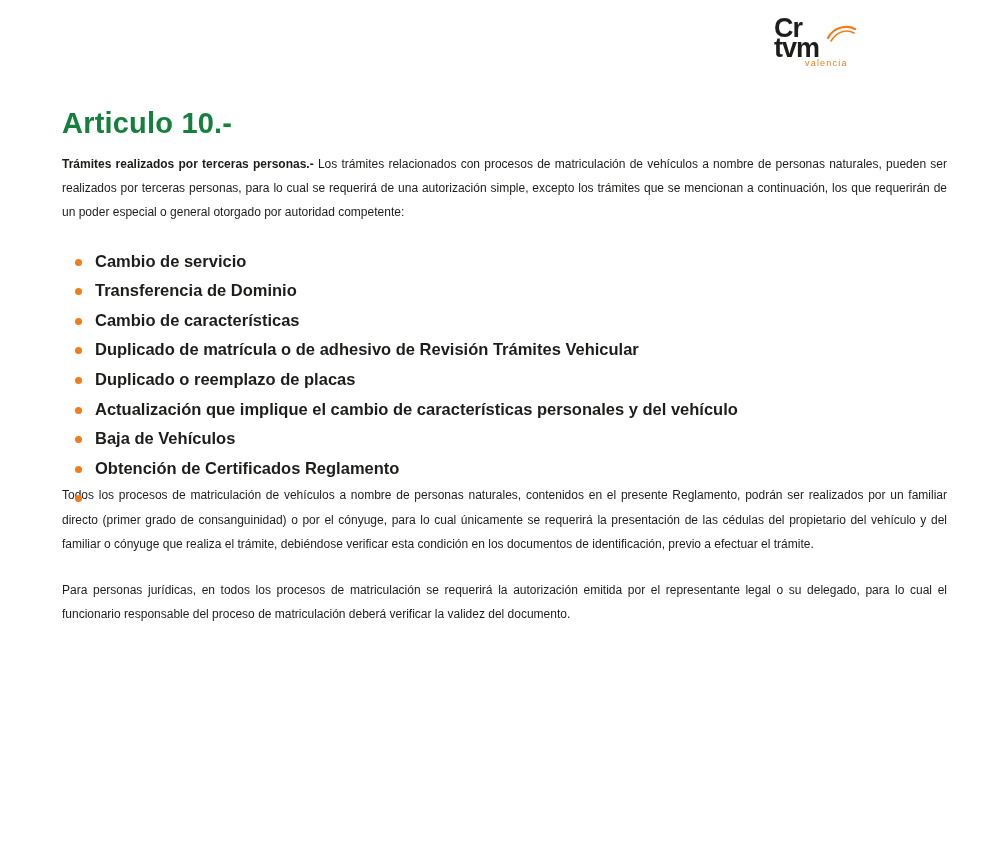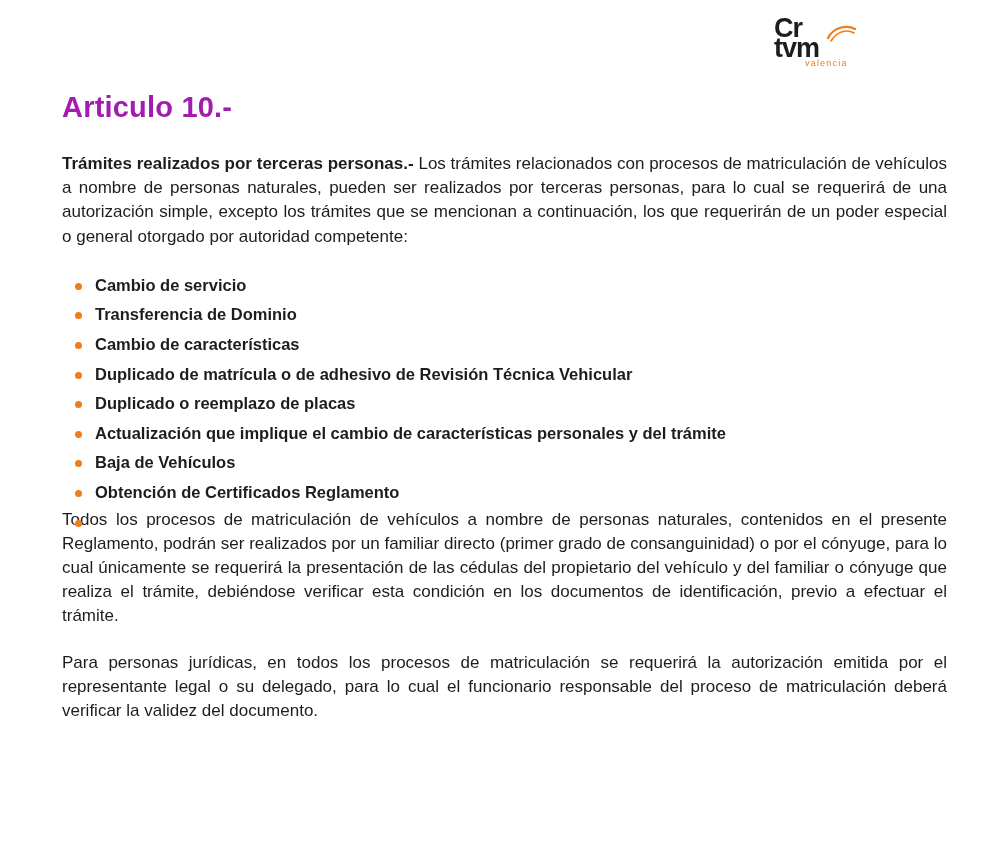--- a/index.html
+++ b/index.html
@@ -64,38 +64,38 @@
     top: 6px;
     right: -2px;
     width: 30px;
     height: 18px;
   }
 
   
   .title {
     position: absolute;
     left: 62px;
-    top: 72px;
+    top: 88px;
     font-size: 29px;
     font-weight: bold;
-    color: #a21caf;
+    color: #15803d;
     letter-spacing: 0.2px;
   }
 
   
   .content {
     position: absolute;
     left: 62px;
     top: 152px;
     width: 892px;
   }
 
   p.para {
     margin: 0 7px 0 0;
-    font-size: 17px;
+    font-size: 12px;
     line-height: 24.2px;
     text-align: justify;
     color: #1d1d1b;
   }
   p.para.spaced {
     margin-top: 22px;
   }
   .lead-bold {
     font-weight: bold;
   }
@@ -145,23 +145,23 @@
   <h1 class="title">Articulo 10.-</h1>
 
   <div class="content">
 
     <p class="para"><span class="lead-bold">Trámites realizados por terceras personas.-</span><span> Los trámites relacionados con procesos de matriculación de vehículos a nombre de personas naturales, pueden ser realizados por terceras personas, para lo cual se requerirá de una autorización simple, excepto los trámites que se mencionan a continuación, los que requerirán de un poder especial o general otorgado por autoridad competente:</span></p>
 
     <ul class="bullets">
       <li><span class="dot"></span><span>Cambio de servicio</span></li>
       <li><span class="dot"></span><span>Transferencia de Dominio</span></li>
       <li><span class="dot"></span><span>Cambio de características</span></li>
-      <li><span class="dot"></span><span>Duplicado de matrícula o de adhesivo de Revisión Técnica Vehicular</span></li>
+      <li><span class="dot"></span><span>Duplicado de matrícula o de adhesivo de Revisión Trámites Vehicular</span></li>
       <li><span class="dot"></span><span>Duplicado o reemplazo de placas</span></li>
-      <li><span class="dot"></span><span>Actualización que implique el cambio de características personales y del trámite</span></li>
+      <li><span class="dot"></span><span>Actualización que implique el cambio de características personales y del vehículo</span></li>
       <li><span class="dot"></span><span>Baja de Vehículos</span></li>
       <li><span class="dot"></span><span>Obtención de Certificados Reglamento</span></li>
       <li><span class="dot"></span></li>
     </ul>
 
     <p class="para after-list">Todos los procesos de matriculación de vehículos a nombre de personas naturales, contenidos en el presente Reglamento, podrán ser realizados por un familiar directo (primer grado de consanguinidad) o por el cónyuge, para lo cual únicamente se requerirá la presentación de las cédulas del propietario del vehículo y del familiar o cónyuge que realiza el trámite, debiéndose verificar esta condición en los documentos de identificación, previo a efectuar el trámite.</p>
 
     <p class="para spaced">Para personas jurídicas, en todos los procesos de matriculación se requerirá la autorización emitida por el representante legal o su delegado, para lo cual el funcionario responsable del proceso de matriculación deberá verificar la validez del documento.</p>
 
   </div>

